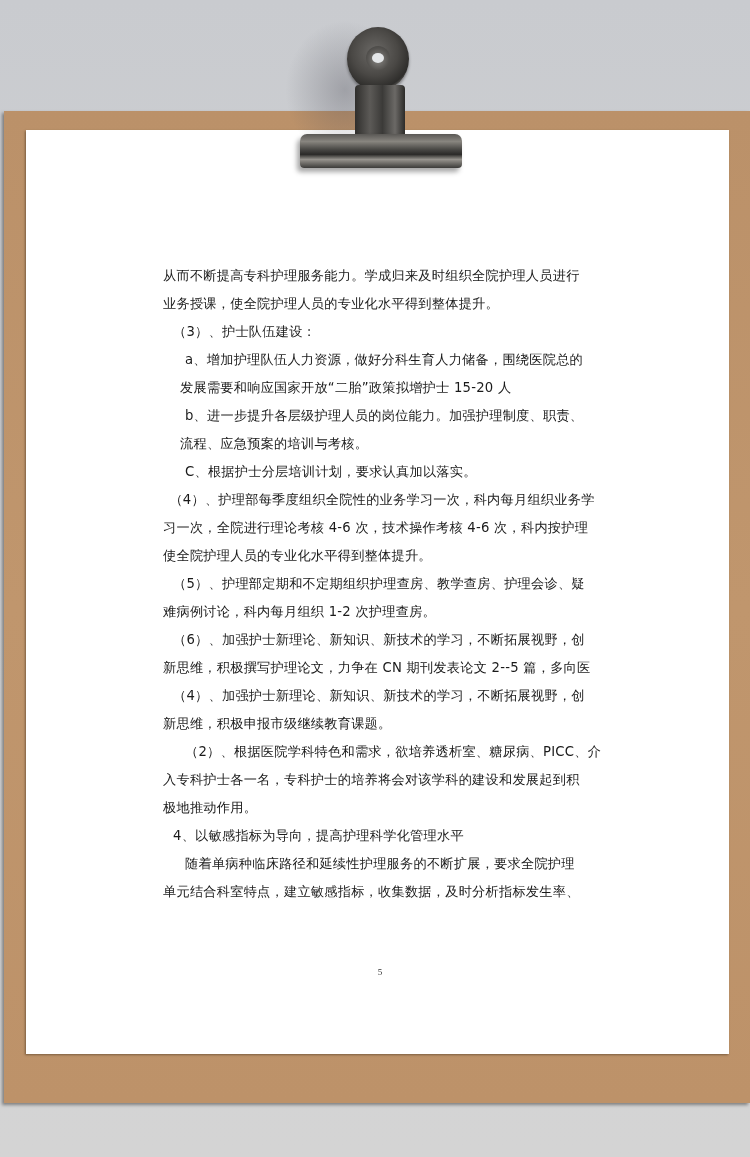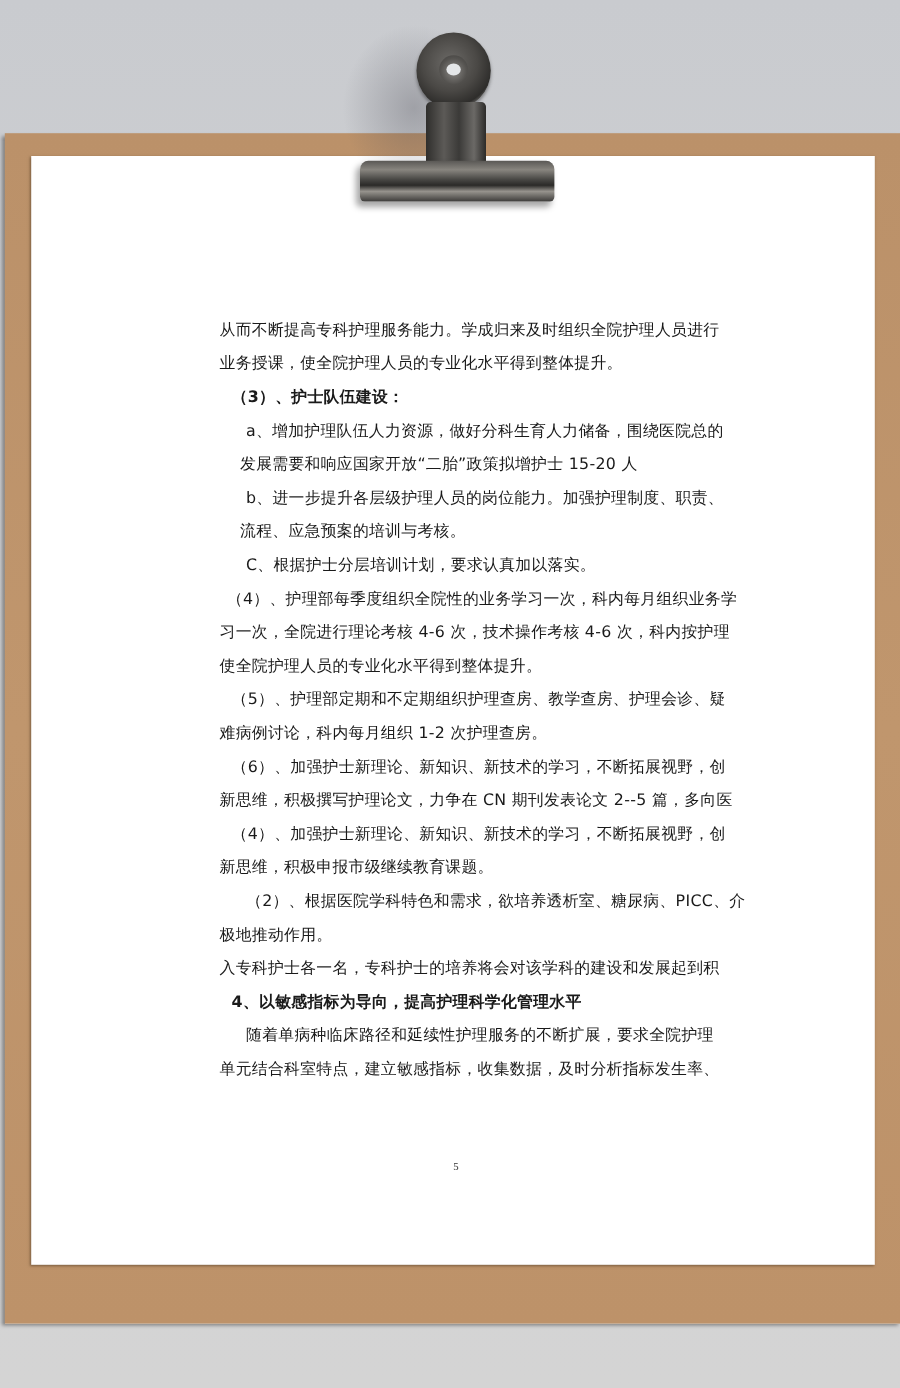--- a/index.html
+++ b/index.html
@@ -38,27 +38,26 @@
       top: 262px;
       width: 432px;
       color: #1a1a1a;
       font-size: 13.2px;
       letter-spacing: 0.25px;
     }
     .line {
       height: 28px;
       line-height: 28px;
       white-space: nowrap;
-      margin-left: 20px;
     }
     .ind1 { padding-left: 10px; }
     .ind2 { padding-left: 17px; }
     .ind3 { padding-left: 22px; }
     .ind4 { padding-left: 6px; text-align: center; }
-    .bold { font-weight: bold; }
+    .bold { font-weight: normal; }
     .page-number {
       position: absolute;
       left: 370px;
       top: 967px;
       width: 20px;
       text-align: center;
       font-family: "Liberation Serif", "DejaVu Serif", serif;
       font-size: 9px;
       color: #333;
     }
@@ -147,20 +146,20 @@
   <div class="line ind4">（4）、护理部每季度组织全院性的业务学习一次，科内每月组织业务学</div>
   <div class="line ind0">习一次，全院进行理论考核 4-6 次，技术操作考核 4-6 次，科内按护理</div>
   <div class="line ind0">使全院护理人员的专业化水平得到整体提升。</div>
   <div class="line ind1">（5）、护理部定期和不定期组织护理查房、教学查房、护理会诊、疑</div>
   <div class="line ind0">难病例讨论，科内每月组织 1-2 次护理查房。</div>
   <div class="line ind1">（6）、加强护士新理论、新知识、新技术的学习，不断拓展视野，创</div>
   <div class="line ind0">新思维，积极撰写护理论文，力争在 CN 期刊发表论文 2--5 篇，多向医</div>
   <div class="line ind1">（4）、加强护士新理论、新知识、新技术的学习，不断拓展视野，创</div>
   <div class="line ind0">新思维，积极申报市级继续教育课题。</div>
   <div class="line ind3">（2）、根据医院学科特色和需求，欲培养透析室、糖尿病、PICC、介</div>
+  <div class="line ind0">入专科护士各一名，专科护士的培养将会对该学科的建设和发展起到积</div>
   <div class="line ind0">极地推动作用。</div>
-  <div class="line ind0">入专科护士各一名，专科护士的培养将会对该学科的建设和发展起到积</div>
   <div class="line ind1 bold">4、以敏感指标为导向，提高护理科学化管理水平</div>
   <div class="line ind3">随着单病种临床路径和延续性护理服务的不断扩展，要求全院护理</div>
   <div class="line ind0">单元结合科室特点，建立敏感指标，收集数据，及时分析指标发生率、</div>
 </div>
 
 <div class="page-number">5</div>
 
 </body></html>

